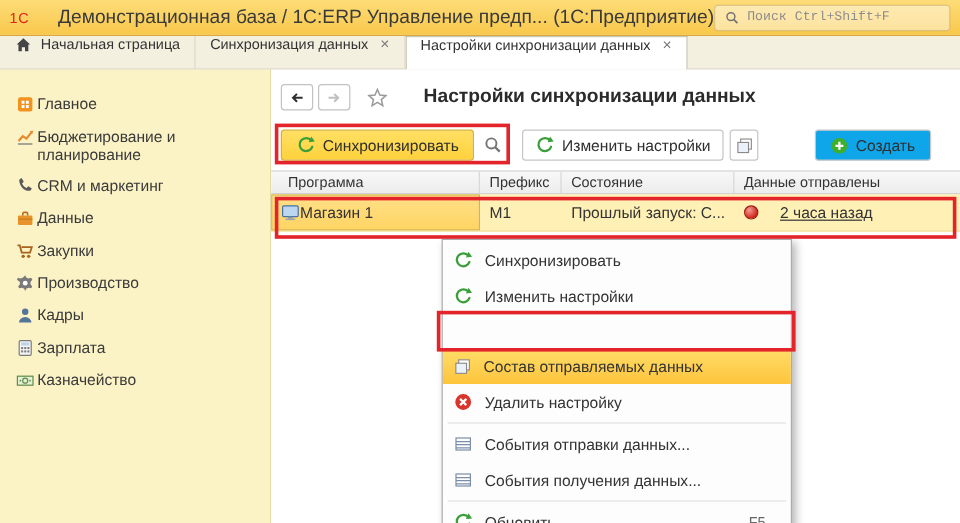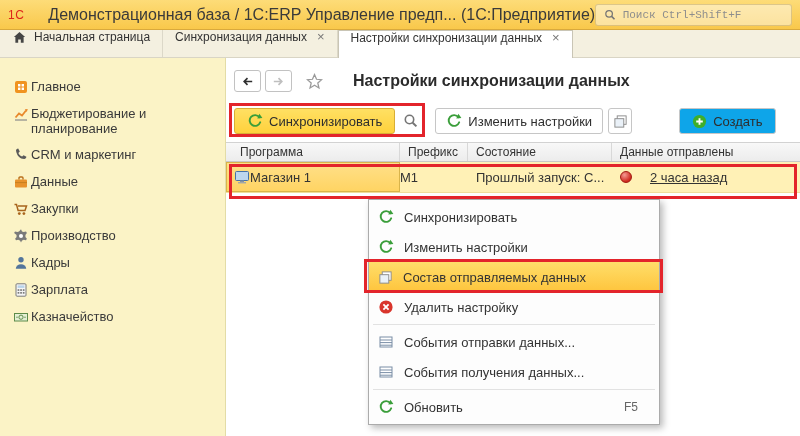--- a/index.html
+++ b/index.html
@@ -104,38 +104,38 @@
 
   .grid-row {
     display:flex; height:31px; background:#FFF1B6; align-items:stretch;
     font-size:13px; color:#333; border-bottom:1px solid #F0DE9A; cursor:pointer;
   }
   .cell { display:flex; align-items:center; }
   .cell-program {
     width:174px; padding-left:7px;
     background:linear-gradient(#FFE089,#FFD463); border:1px solid #D9B44A;
   }
-  .cell-prefix { width:68px; }
+  .cell-prefix { width:68px; padding-left:8px; }
   .cell-state { width:144px; padding-left:8px; white-space:nowrap; overflow:hidden; }
   .cell-sent { flex:1; gap:18px; padding-left:8px; }
   .status-dot {
     width:12px; height:12px; border-radius:50%;
     background:radial-gradient(circle at 35% 30%, #F59B93, #CF2A1F 70%);
     border:1px solid #A01910; flex:0 0 12px;
   }
   .sent-link { text-decoration:underline; color:#333; cursor:pointer; }
 
   
   .ctx {
     position:absolute; left:142px; top:141px; width:292px;
     background:#FDFDFD; border:1px solid #ABABAB;
     box-shadow:3px 3px 7px rgba(0,0,0,0.28); z-index:20; padding:2px 0;
   }
   .ctx-item { height:30px; display:flex; align-items:center; gap:10px; padding:0 9px; font-size:13px; color:#333; cursor:pointer; }
-  .ctx-item.hl { background:linear-gradient(#FFDE6A,#FEC43C); }
+  .ctx-item.hl { background:linear-gradient(#FFDE6A,#FEC43C);margin-top:28px; }
   .ctx-sep { height:1px; background:#E2E2E2; margin:2px 4px; }
   .ctx-shortcut { margin-left:auto; color:#666; font-size:12px; padding-right:12px; }
 
   
   .ann { position:absolute; border:3px solid #E3242B; z-index:60; pointer-events:none; }
   #ann-sync { left:229px; top:103px; width:196px; height:34px; }
   #ann-row  { left:229px; top:164px; width:568px; height:35px; }
   #ann-menu { left:364px; top:259px; width:299px; height:34px; }
 </style>
 </head>

